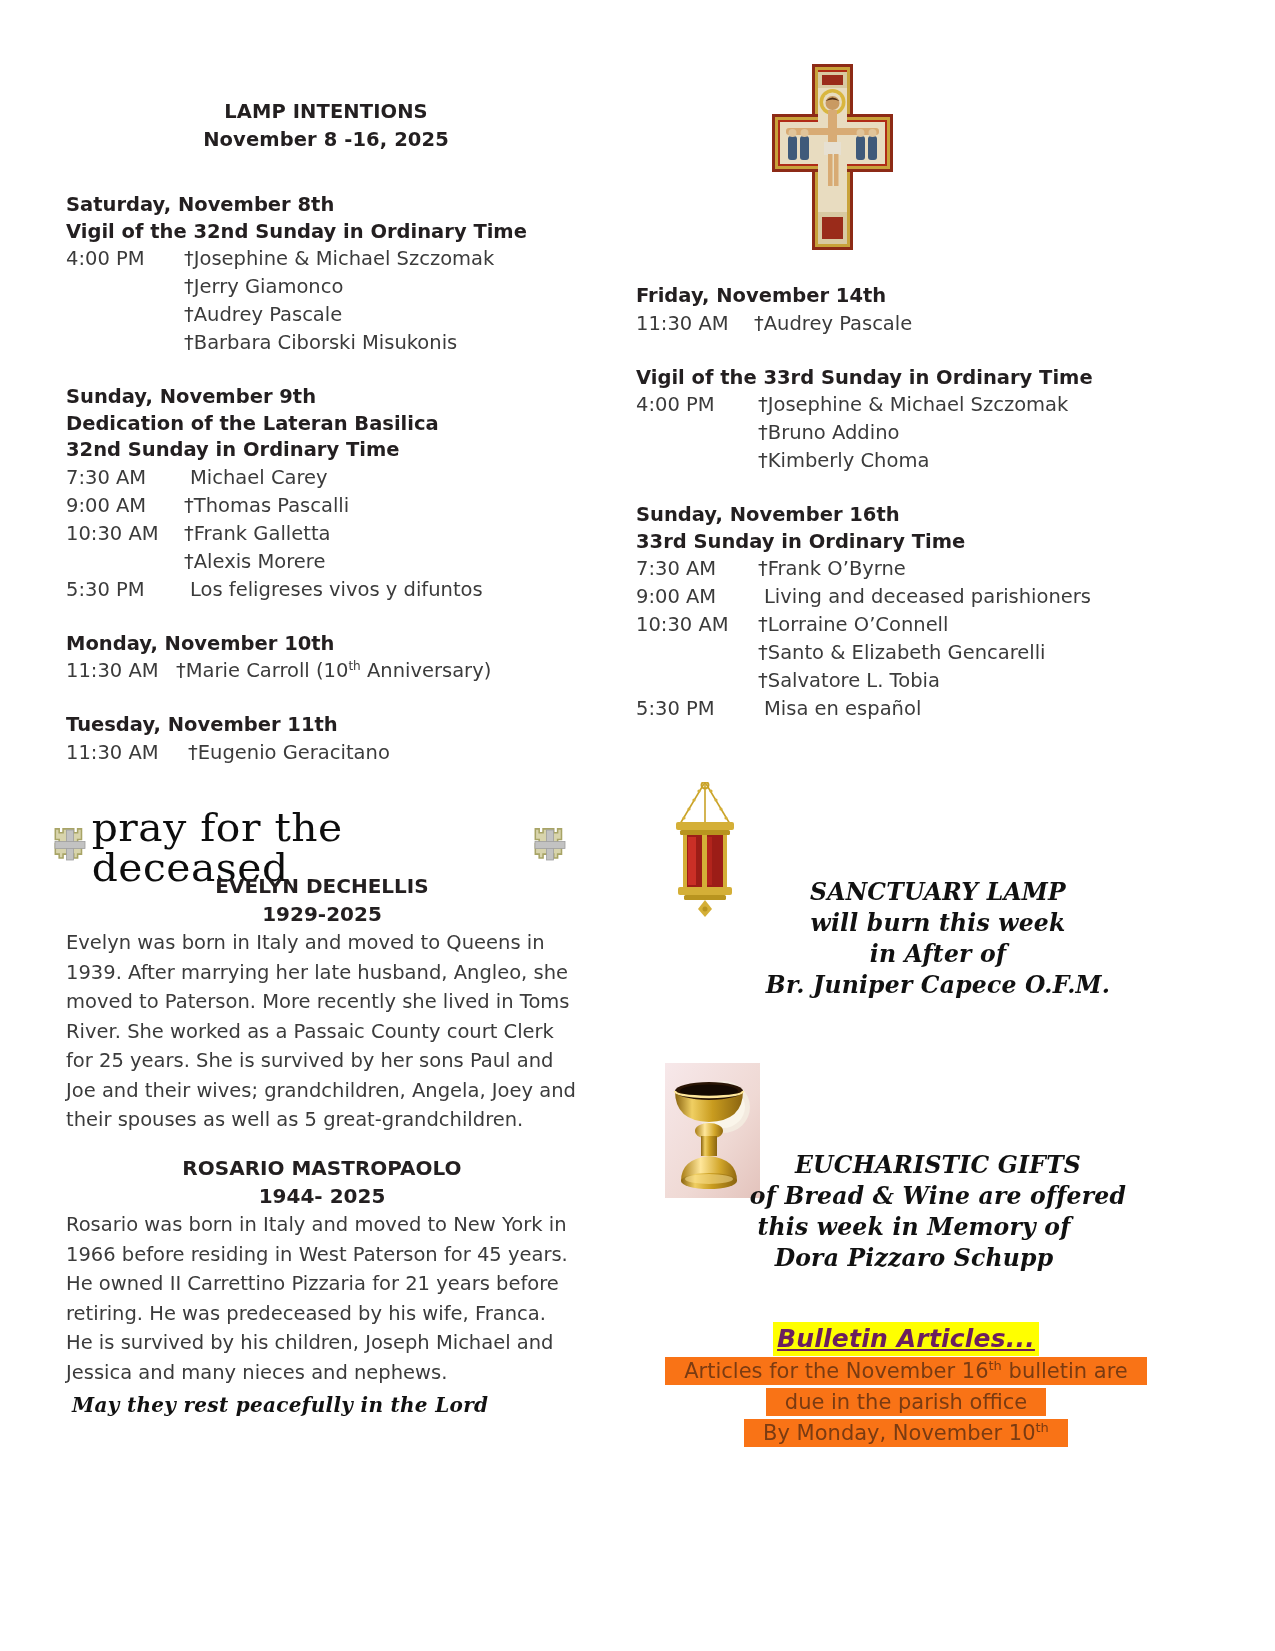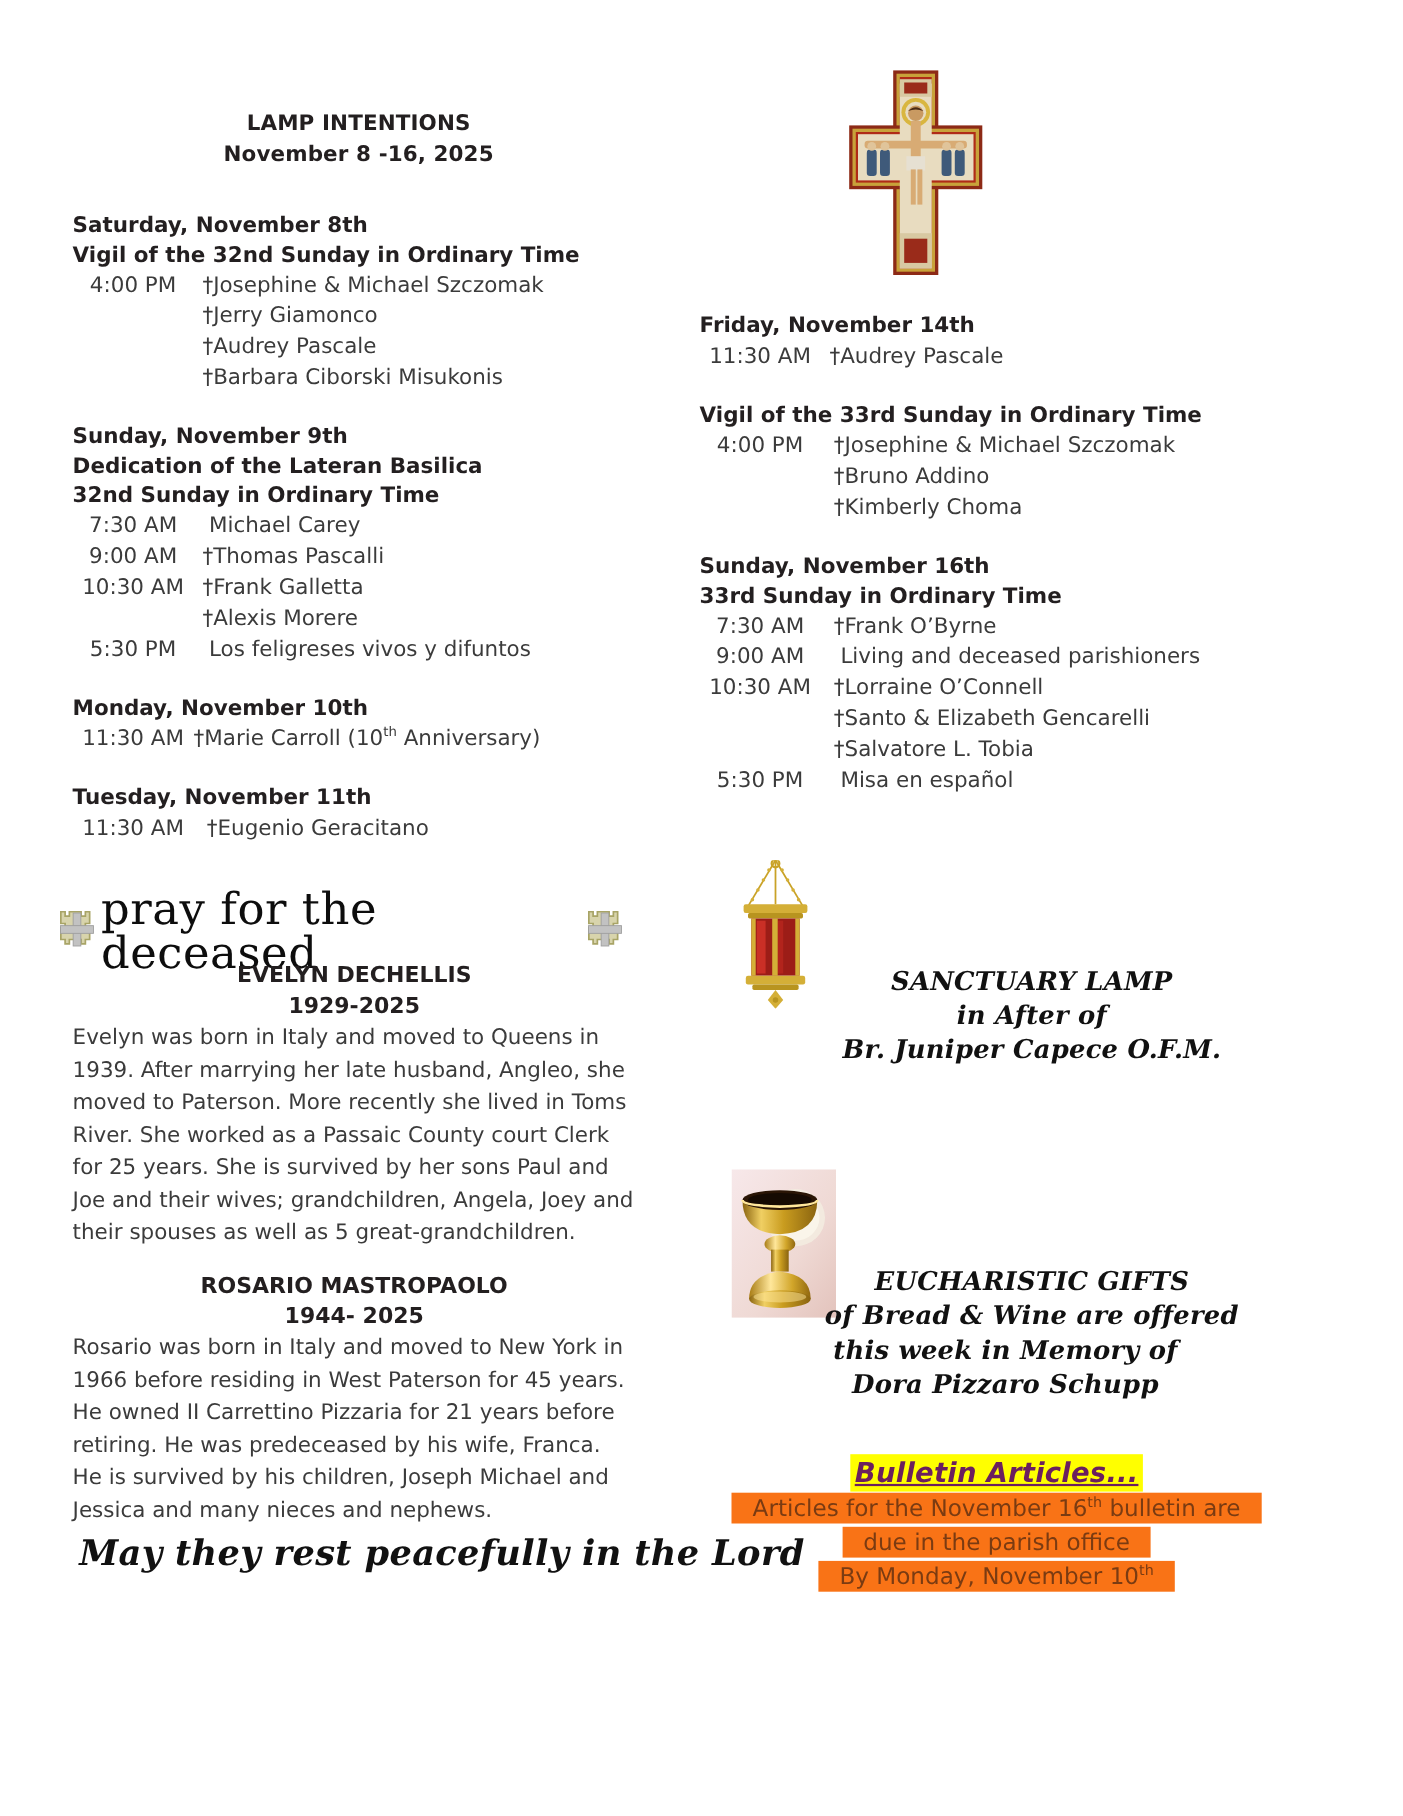--- a/index.html
+++ b/index.html
@@ -38,21 +38,21 @@
   }
   .mass-row {
     font-size: 19.5px;
     line-height: 28px;
     color: #3b3b3b;
     white-space: nowrap;
     display: flex;
   }
   .mass-time {
     display: inline-block;
-    text-align: center;
+    text-align: left;
     flex: 0 0 auto;
   }
   .mass-name { display: inline-block; }
   .gap-md { height: 27px; }
   .gap-lg { height: 38px; }
   sup { font-size: .62em; vertical-align: super; line-height: 0; }
 
   
   .crucifix-wrap {
     position: absolute;
@@ -102,21 +102,21 @@
   .ob-body {
     font-size: 19.5px;
     line-height: 29.5px;
     color: #3b3b3b;
     text-align: left;
   }
   .rest-line {
     font-family: "DejaVu Serif", serif;
     font-style: italic;
     font-weight: bold;
-    font-size: 32px;
+    font-size: 20px;
     color: #111;
     letter-spacing: .3px;
   }
 
   
   .script-block {
     font-family: "DejaVu Serif", serif;
     font-style: italic;
     font-weight: bold;
     font-size: 23.5px;
@@ -432,20 +432,21 @@
       <rect x="28" y="105" width="54" height="8" rx="2" fill="#d4af37"></rect>
       <rect x="34" y="113" width="42" height="5" rx="1.5" fill="#b8941f"></rect>
 
       <path d="M55 118 L48 127 L55 135 L62 127 Z" fill="#d4af37"></path>
       <circle cx="55" cy="127" r="2.5" fill="#b8941f"></circle>
     </svg>
   </div>
 
   <div class="script-block" style="position:absolute; left:700px; top:877px; width:476px;">
     <div>SANCTUARY LAMP</div>
+    <div>will burn this week</div>
     <div>in After of</div>
     <div>Br. Juniper Capece O.F.M.</div>
   </div>
 
   <div class="chalice-wrap">
     <svg viewBox="0 0 95 135" width="95" height="135">
       <defs>
         <linearGradient id="bgpink" x1="0" y1="0" x2="1" y2="1">
           <stop offset="0%" stop-color="#f7e8ea"></stop>
           <stop offset="60%" stop-color="#efd9d4"></stop>

